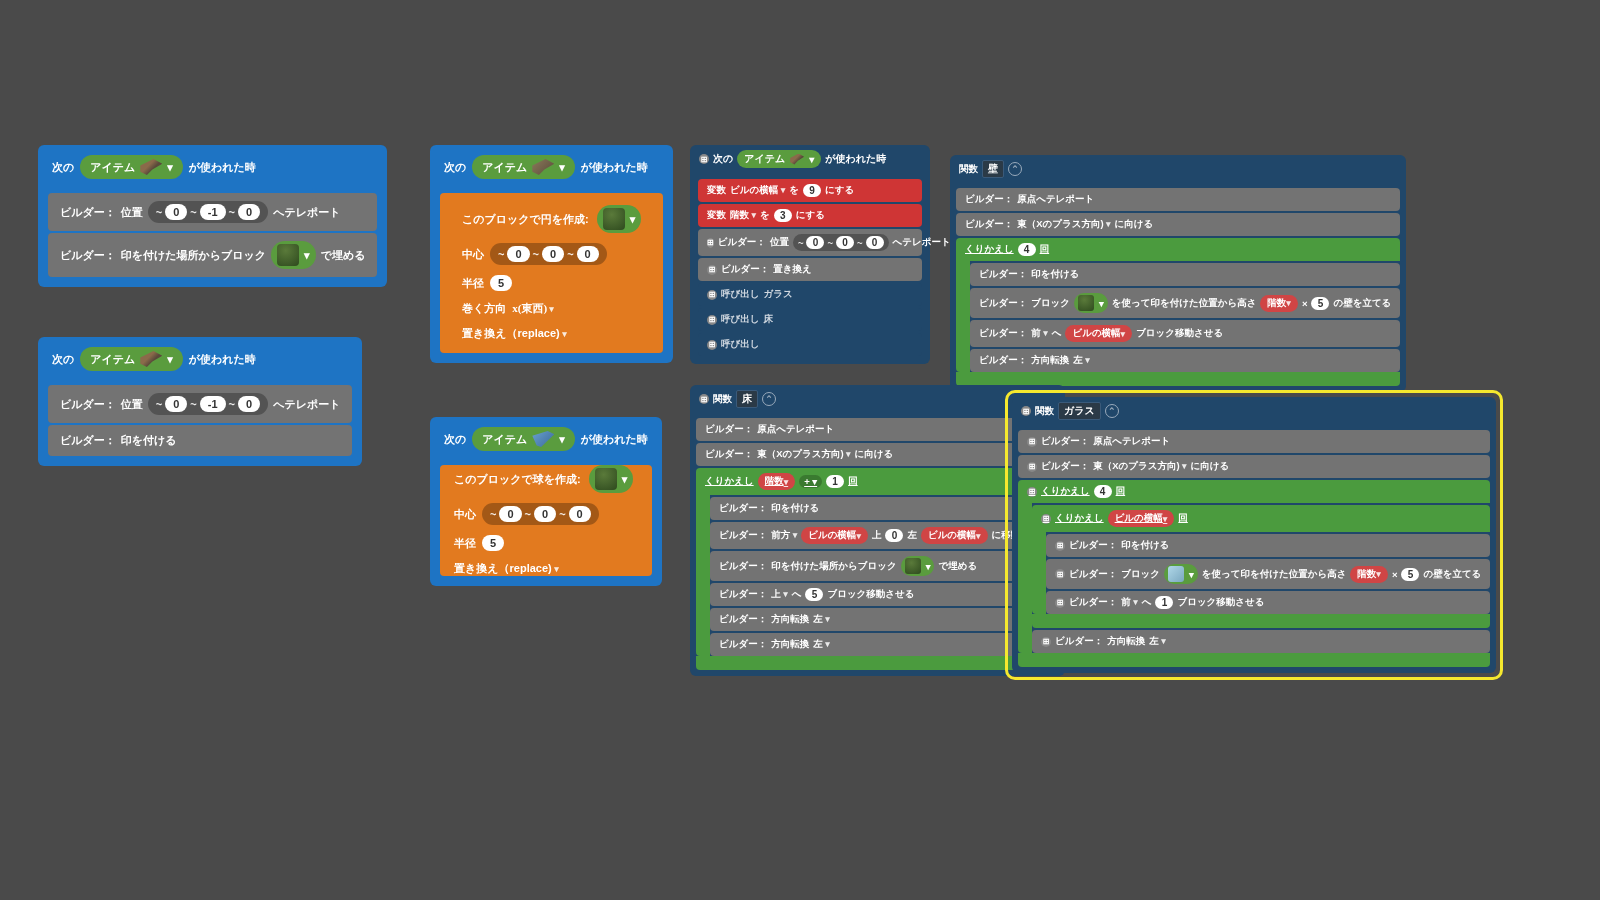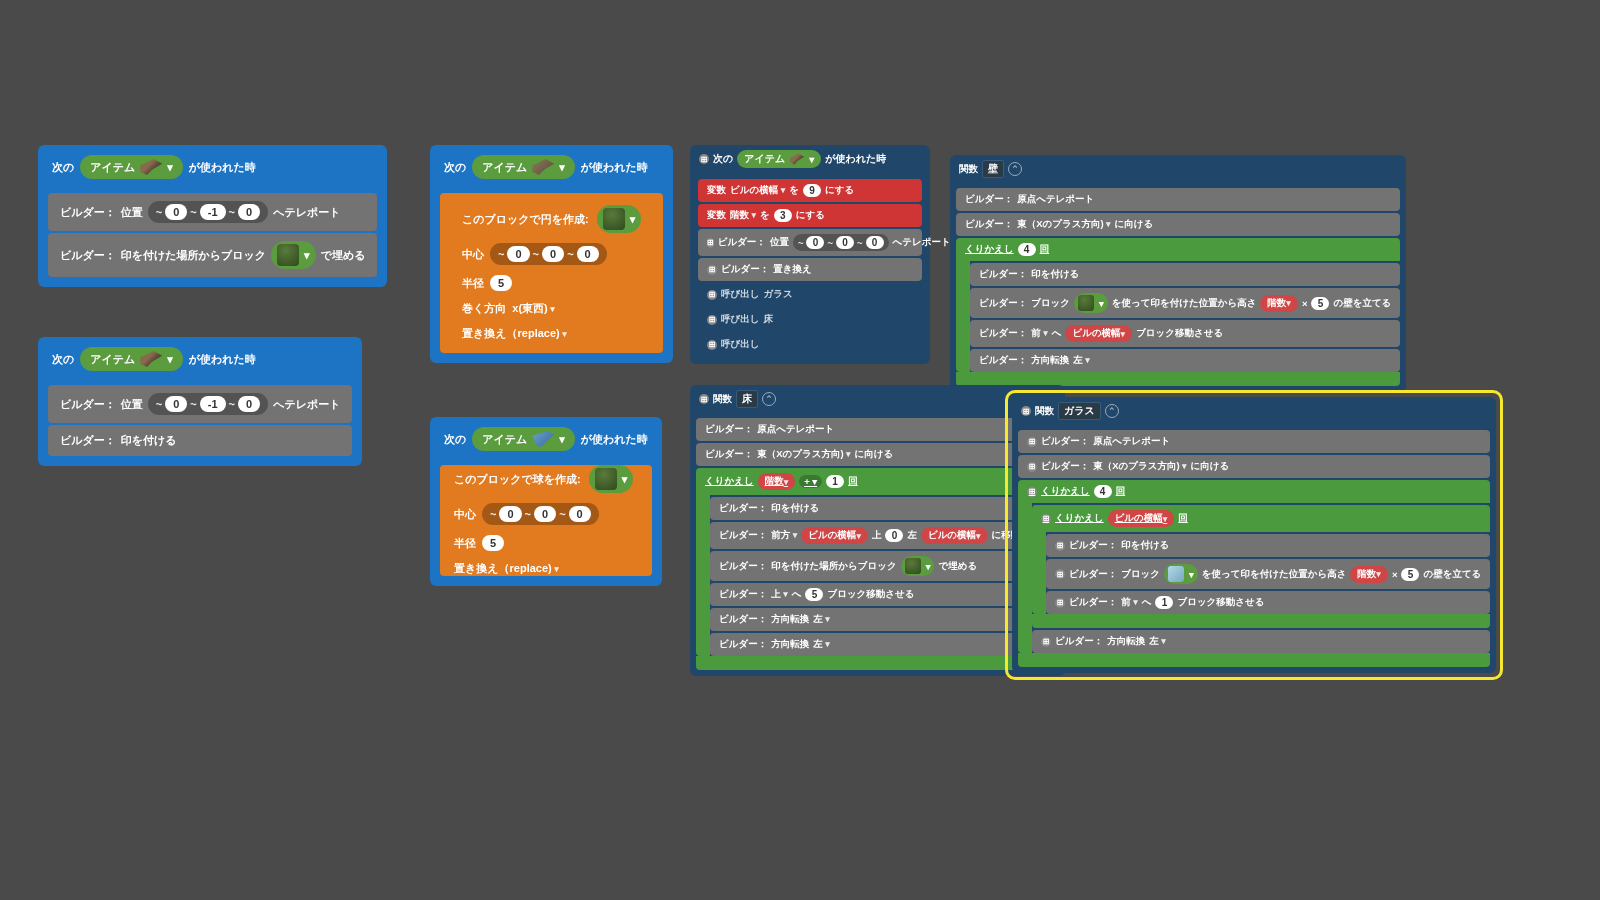--- a/index.html
+++ b/index.html
@@ -228,21 +228,21 @@
           <span class="tilde">~</span>
           <span class="numb">0</span>
           <span class="tilde">~</span>
           <span class="numb">0</span>
         </span>
       </div>
       <div style="display:flex;align-items:center;gap:6px;">
         <span>半径</span>
         <span class="numb">5</span>
       </div>
-      <div style="display:flex;gap:6px;">
+      <div style="display:flex;gap:6px;font-family:Liberation Serif, serif;">
         <span>巻く方向</span>
         <span class="dd">x(東西)</span>
       </div>
       <div style="display:flex;align-items:center;gap:6px;">
         <span class="dd">置き換え（replace)</span>
       </div>
     </div>
   </div>
 </div>
 

